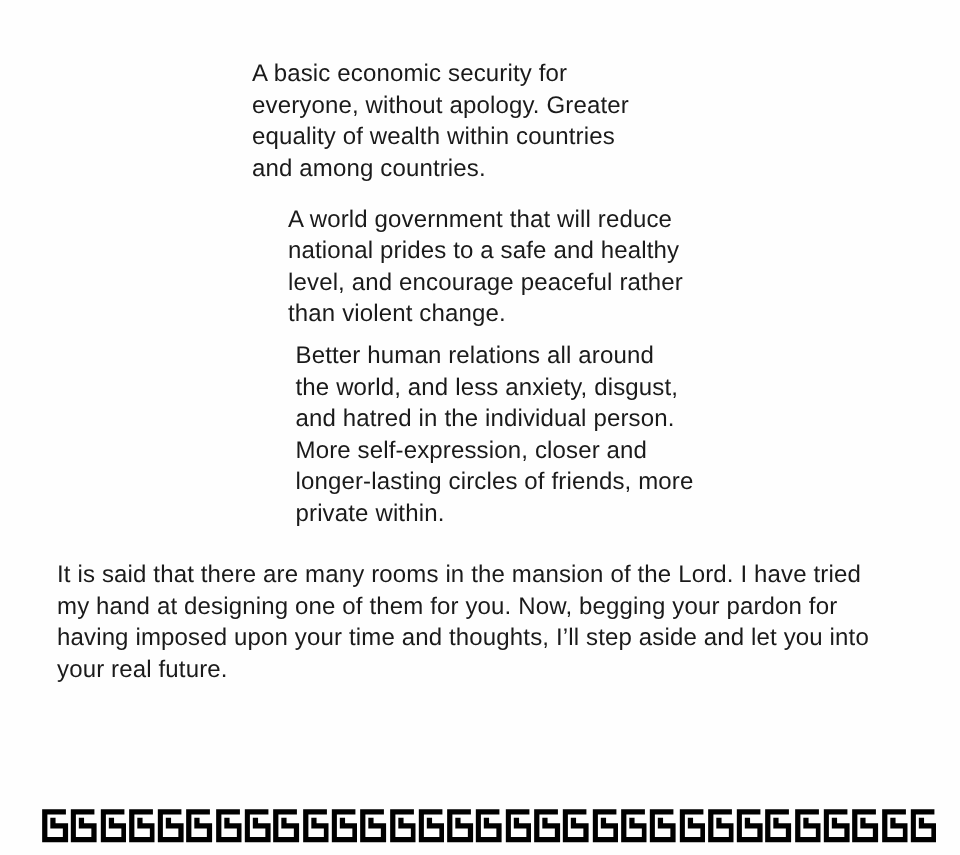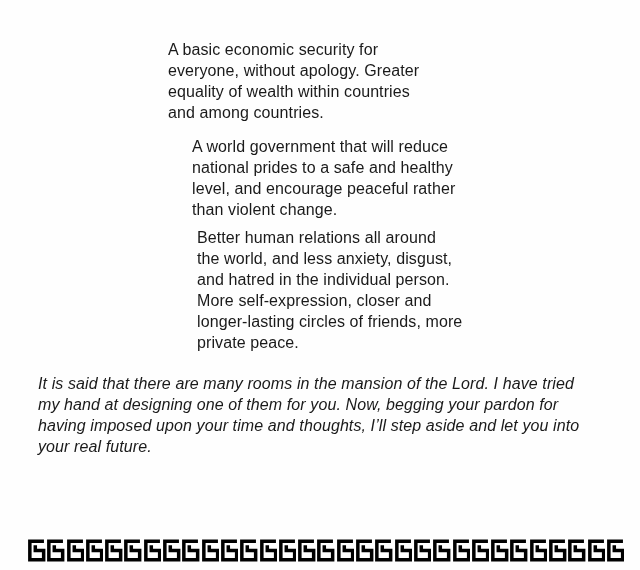--- a/index.html
+++ b/index.html
@@ -20,21 +20,21 @@
     position: absolute;
     font-size: 16px;
     line-height: 21px;
     letter-spacing: 0.1px;
     white-space: pre-line;
     color: #1a1a1a;
   }
   .indent-1 { left: 168px; top: 10px; margin-top: 29px; }
   .indent-2 { left: 192px; top: 120px; margin-top: 16px; }
   .indent-3 { left: 197px; top: 227px; }
-  .closing  { left: 38px;  top: 373px; width: 585px; font-style: italic; }
+  .closing  { left: 38px;  top: 373px; width: 585px; }
   .gk-border {
     position: absolute;
     left: 28px;
     top: 539px;
     display: flex;
     gap: 1.8px;
   }
   .gk {
     width: 17.5px;
     height: 23px;
@@ -55,21 +55,21 @@
   <div class="para indent-2">A world government that will reduce
 national prides to a safe and healthy
 level, and encourage peaceful rather
 than violent change.</div>
 
   <div class="para indent-3">Better human relations all around
 the world, and less anxiety, disgust,
 and hatred in the individual person.
 More self-expression, closer and
 longer-lasting circles of friends, more
-private peace.</div>
+private within.</div>
 
   <div class="para closing">It is said that there are many rooms in the mansion of the Lord. I have tried
 my hand at designing one of them for you. Now, begging your pardon for
 having imposed upon your time and thoughts, I’ll step aside and let you into
 your real future.</div>
 
   <div class="gk-border">
       <svg class="gk" viewBox="0 0 18 23" xmlns="http://www.w3.org/2000/svg">
         <path d="M 7.5 6 L 7.5 11.5 L 16.1 11.5 L 16.1 21 L 1.9 21 L 1.9 2 L 16.4 2" fill="none" stroke="#000000" stroke-width="3.6"></path>
       </svg>

